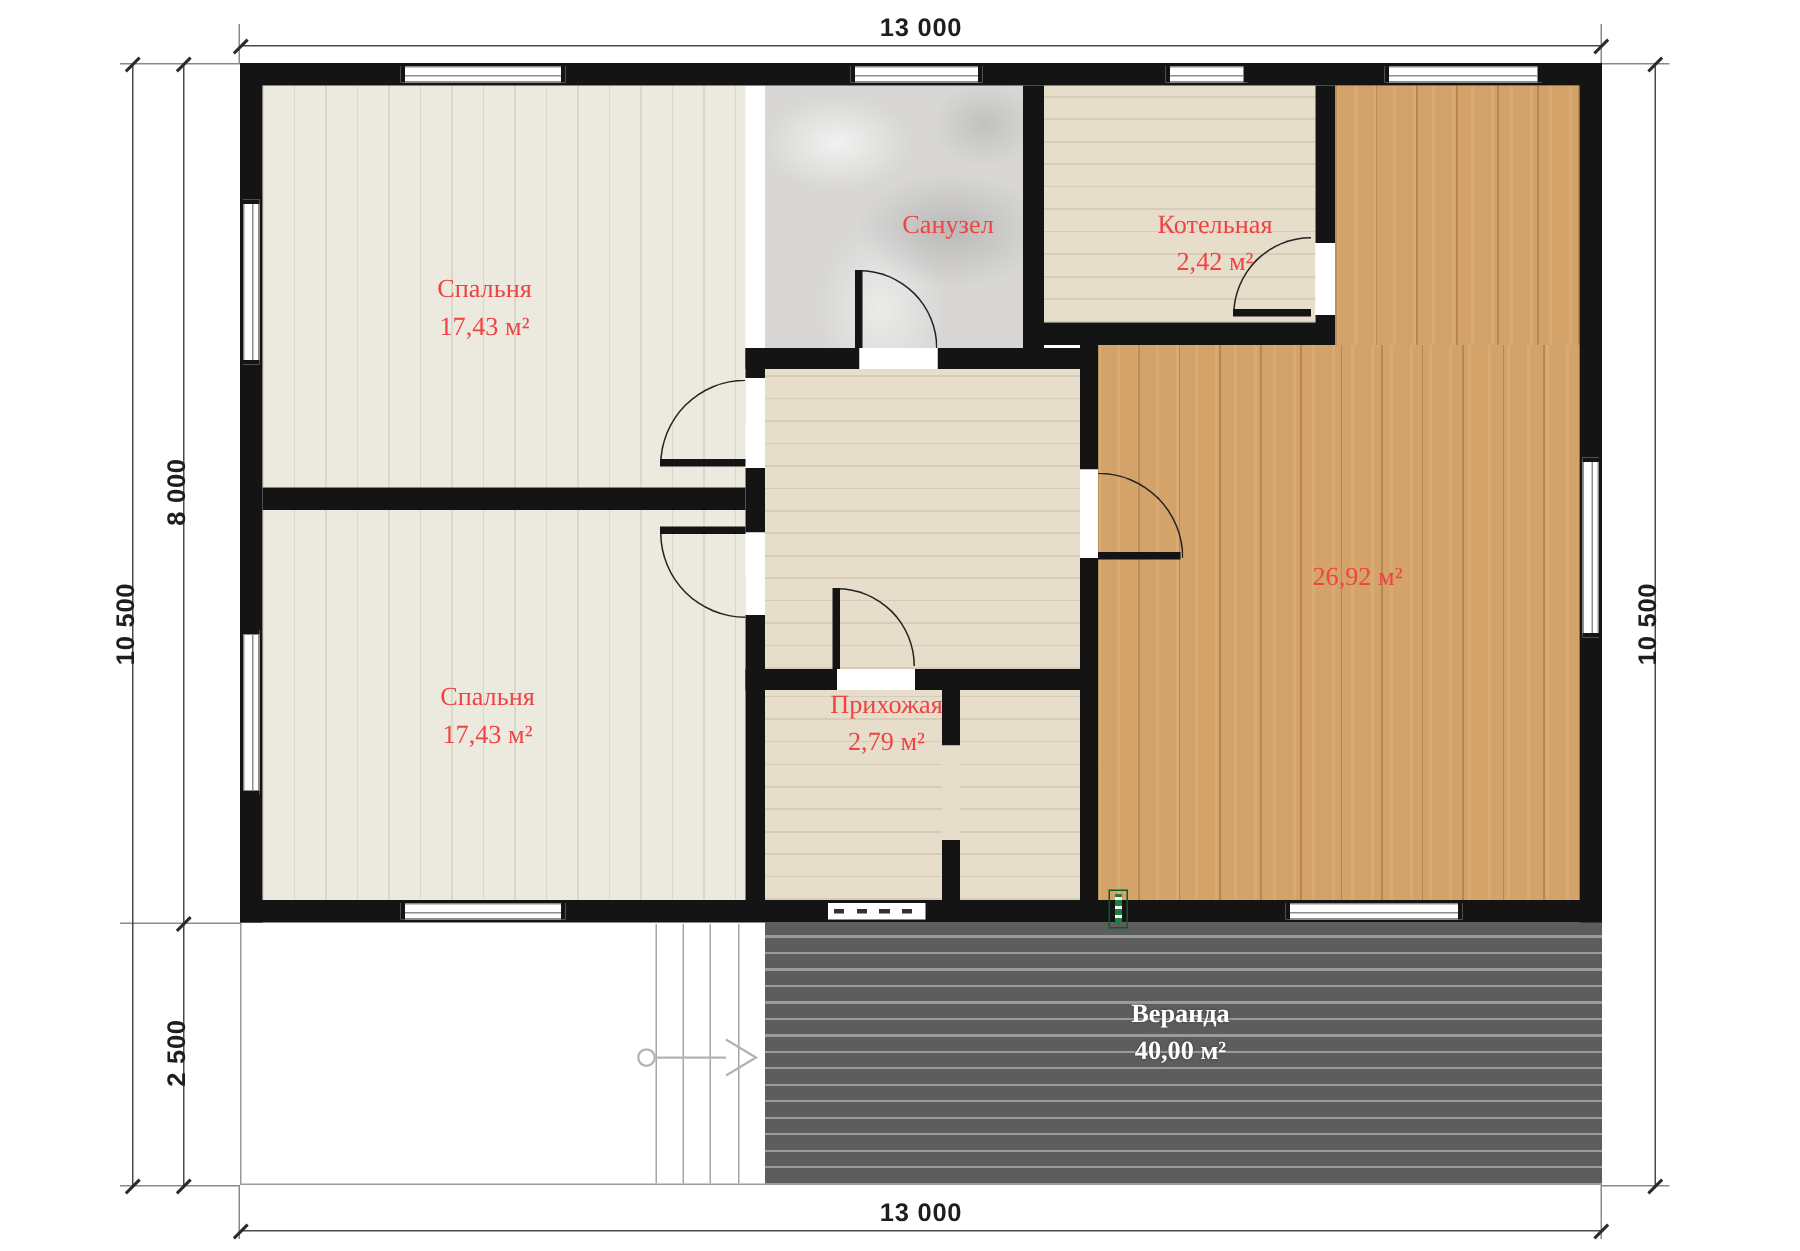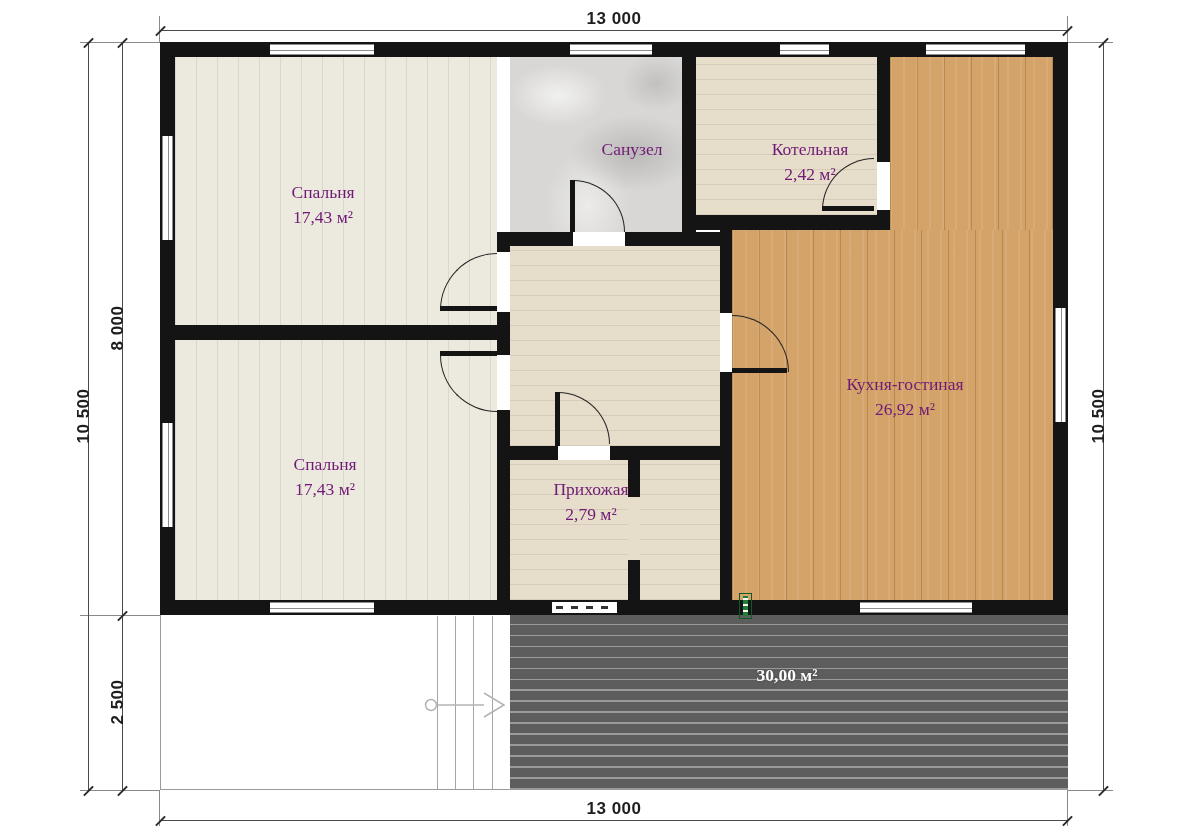--- a/index.html
+++ b/index.html
@@ -44,21 +44,21 @@
   .thresh{position:absolute;background-image:repeating-linear-gradient(90deg,#333 0 7px,transparent 7px 15px);}
   
   .dline{position:absolute;background:#4a4a4a;}
   .ext{position:absolute;background:#8a8a8a;}
   .tick{position:absolute;width:13px;height:2px;background:#2a2a2a;transform:rotate(-45deg);}
   .dtext{position:absolute;font-weight:bold;font-size:17px;color:#1e1e1e;letter-spacing:.5px;
     width:100px;text-align:center;font-family:"Liberation Sans",sans-serif;}
   .dtext-v{transform:rotate(-90deg);}
   
   .rlabel{position:absolute;width:210px;text-align:center;font-family:"Liberation Serif",serif;
-    font-size:17.5px;color:#701a75;line-height:1.4;}
+    font-size:17.5px;color:#ef4444;line-height:1.4;}
   .rlabel.light{color:#fff;font-weight:bold;text-shadow:0 0 2px rgba(0,0,0,.4);}
   
   .step{position:absolute;width:1px;background:#a6a6a6;}
   .marker{position:absolute;background:var(--c-marker,#1c7f3a);border:1.5px solid #0d5a26;box-sizing:border-box;
     background-image:repeating-linear-gradient(0deg,rgba(255,255,255,.95) 0 2px,transparent 2px 6px);
     background-clip:content-box;padding:2px 3px;}
 </style>
 </head>
 <body>
 
@@ -154,29 +154,29 @@
   <div class="rlabel" style="left:527px;top:137px;">
     <div>Санузел</div>
   </div>
   <div class="rlabel" style="left:705px;top:137px;">
     <div>Котельная</div>
     <div>2,42 м²</div>
   </div>
   <div class="rlabel" style="left:510px;top:312px;">
   </div>
   <div class="rlabel" style="left:800px;top:372px;">
-    <div>Кухня-гостиная</div>
     <div>26,92 м²</div>
   </div>
-  <div class="rlabel" style="left:486px;top:477px;font-family:Liberation Serif, serif;">
+  <div class="rlabel" style="left:486px;top:457px;font-family:Liberation Serif, serif;">
     <div>Прихожая</div>
     <div>2,79 м²</div>
   </div>
   <div class="rlabel light" style="left:682px;top:663px;">
-    <div>30,00 м²</div>
+    <div>Веранда</div>
+    <div>40,00 м²</div>
   </div>
 
   <div class="ext" style="left:159px;top:16px;width:1px;height:26px;"></div>
   <div class="ext" style="left:1067px;top:16px;width:1px;height:26px;"></div>
   <div class="dline" style="left:160px;top:30px;width:908px;height:1px;"></div>
   <div class="tick" style="left:154px;top:30px;"></div>
   <div class="tick" style="left:1061px;top:30px;"></div>
   <div class="dtext" style="left:564px;top:9px;">13 000</div>
 
   <div class="ext" style="left:159px;top:790px;width:1px;height:36px;"></div>

